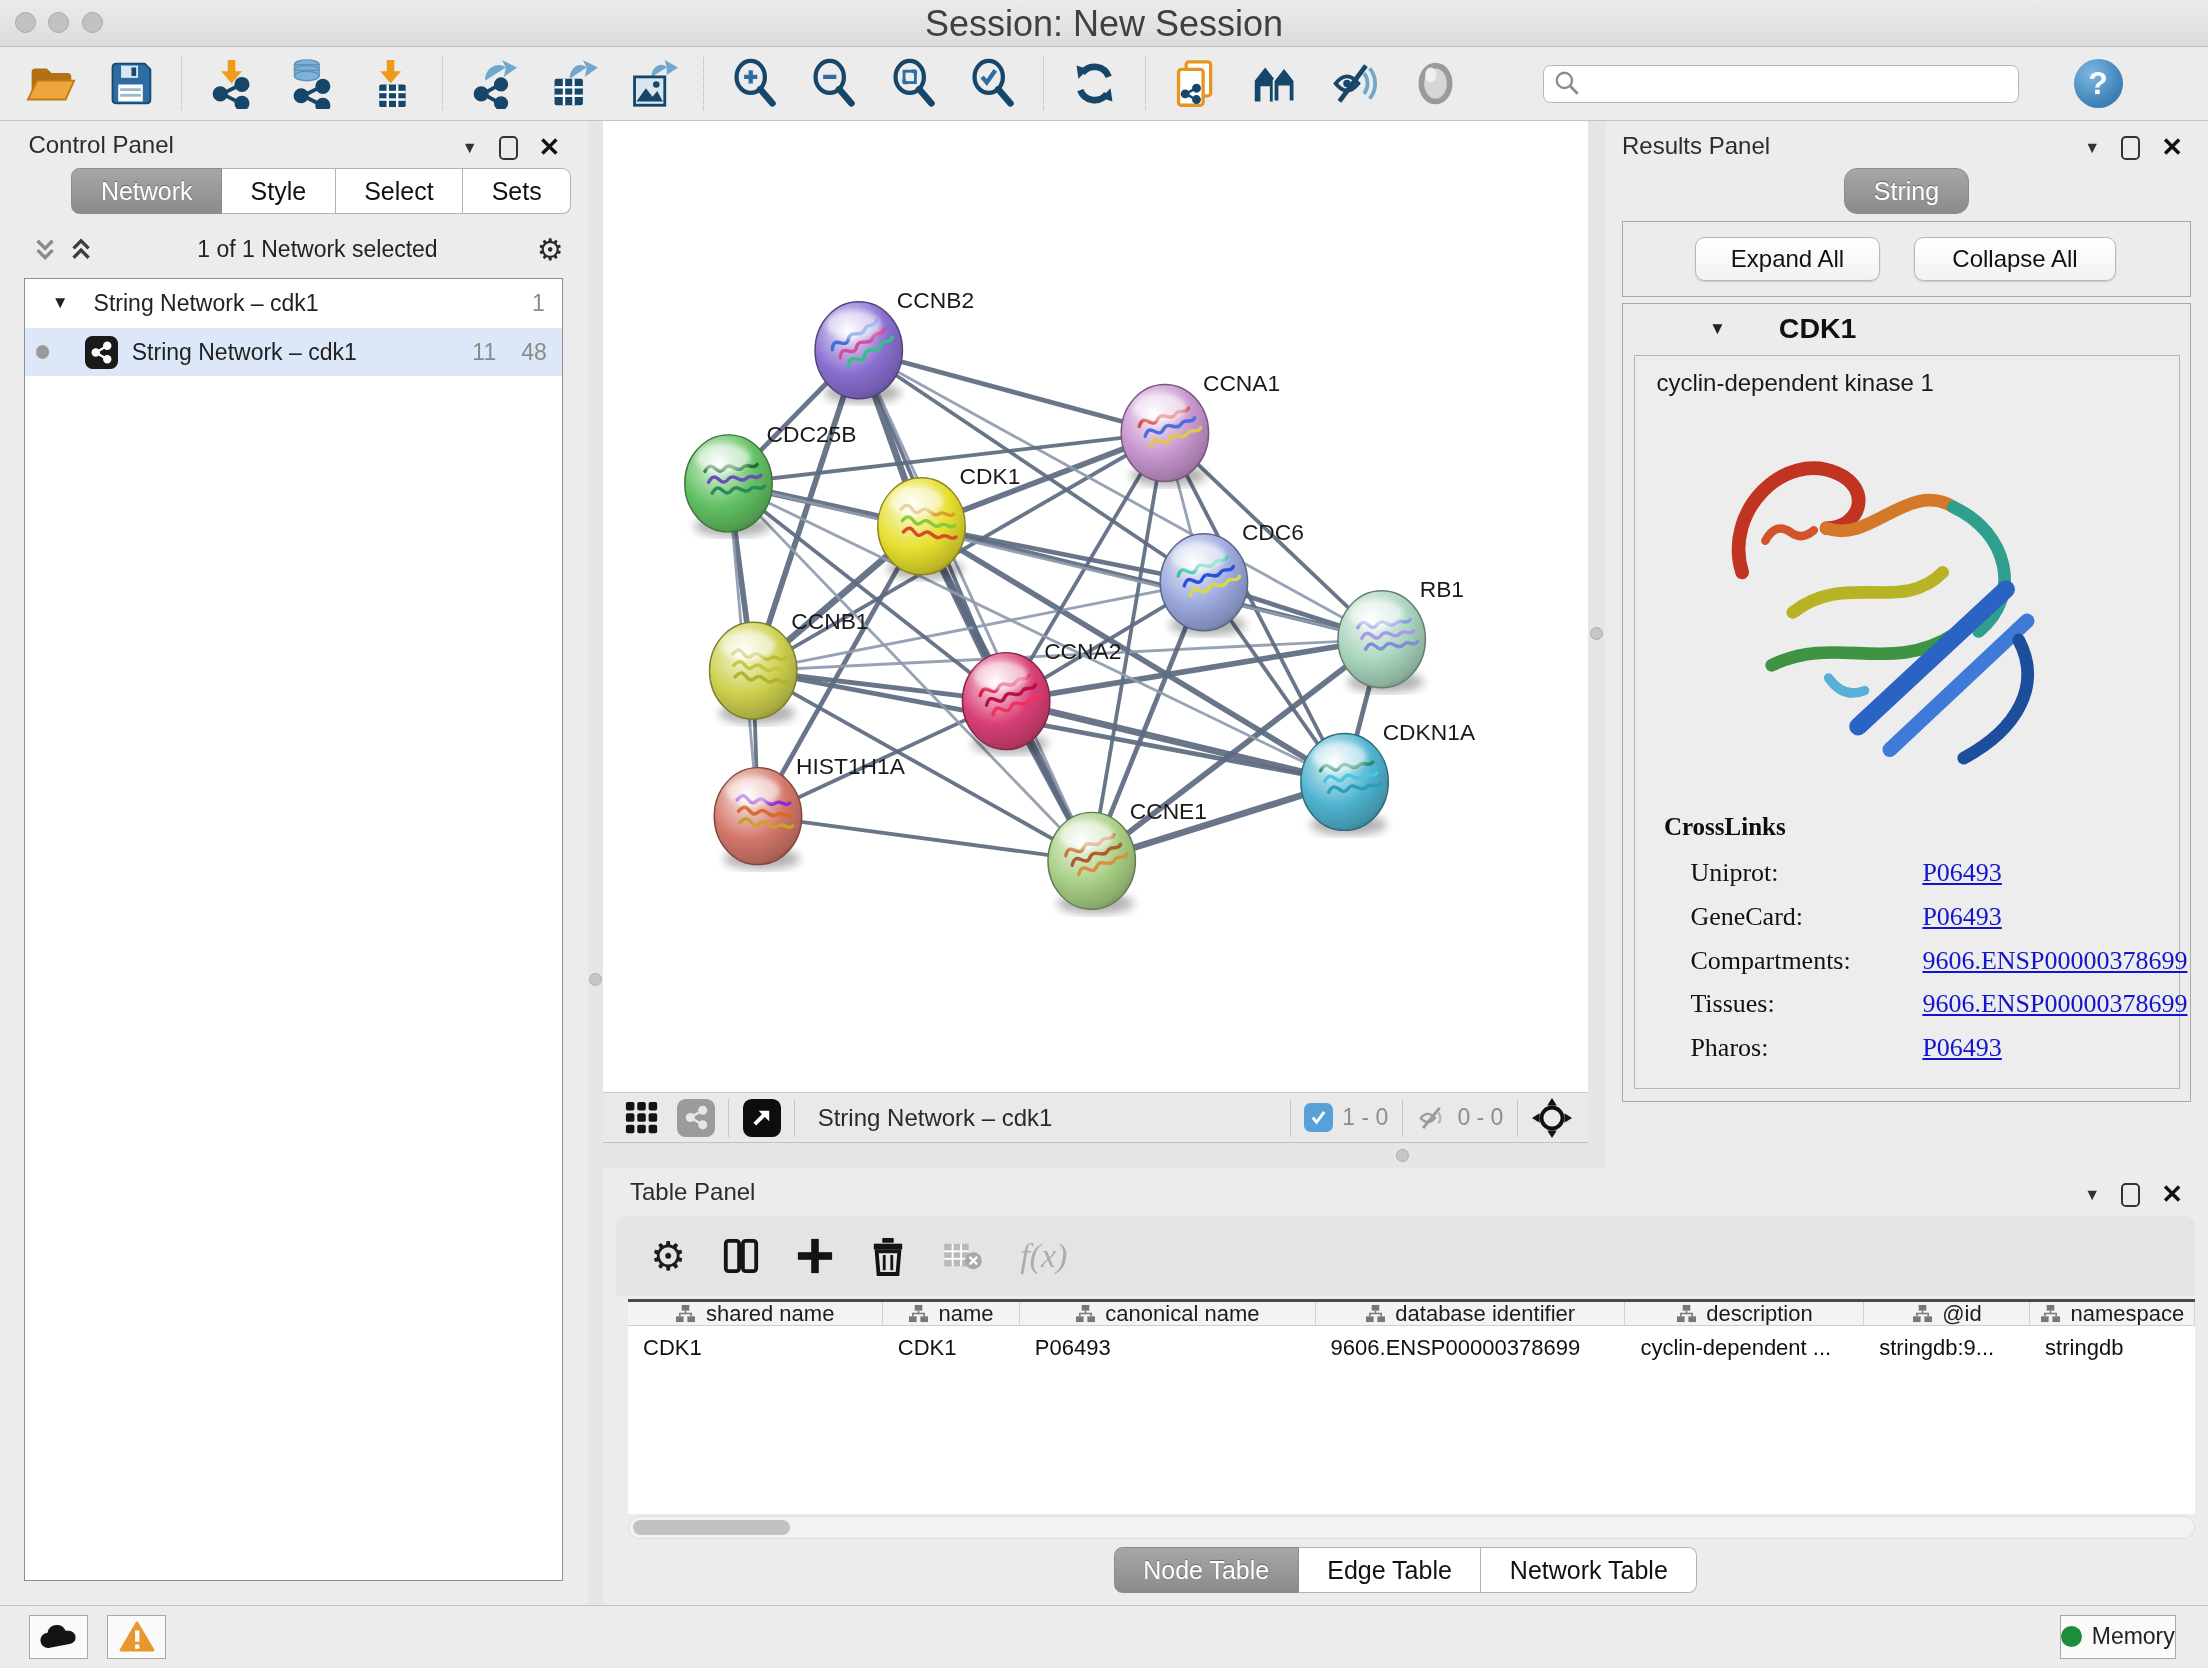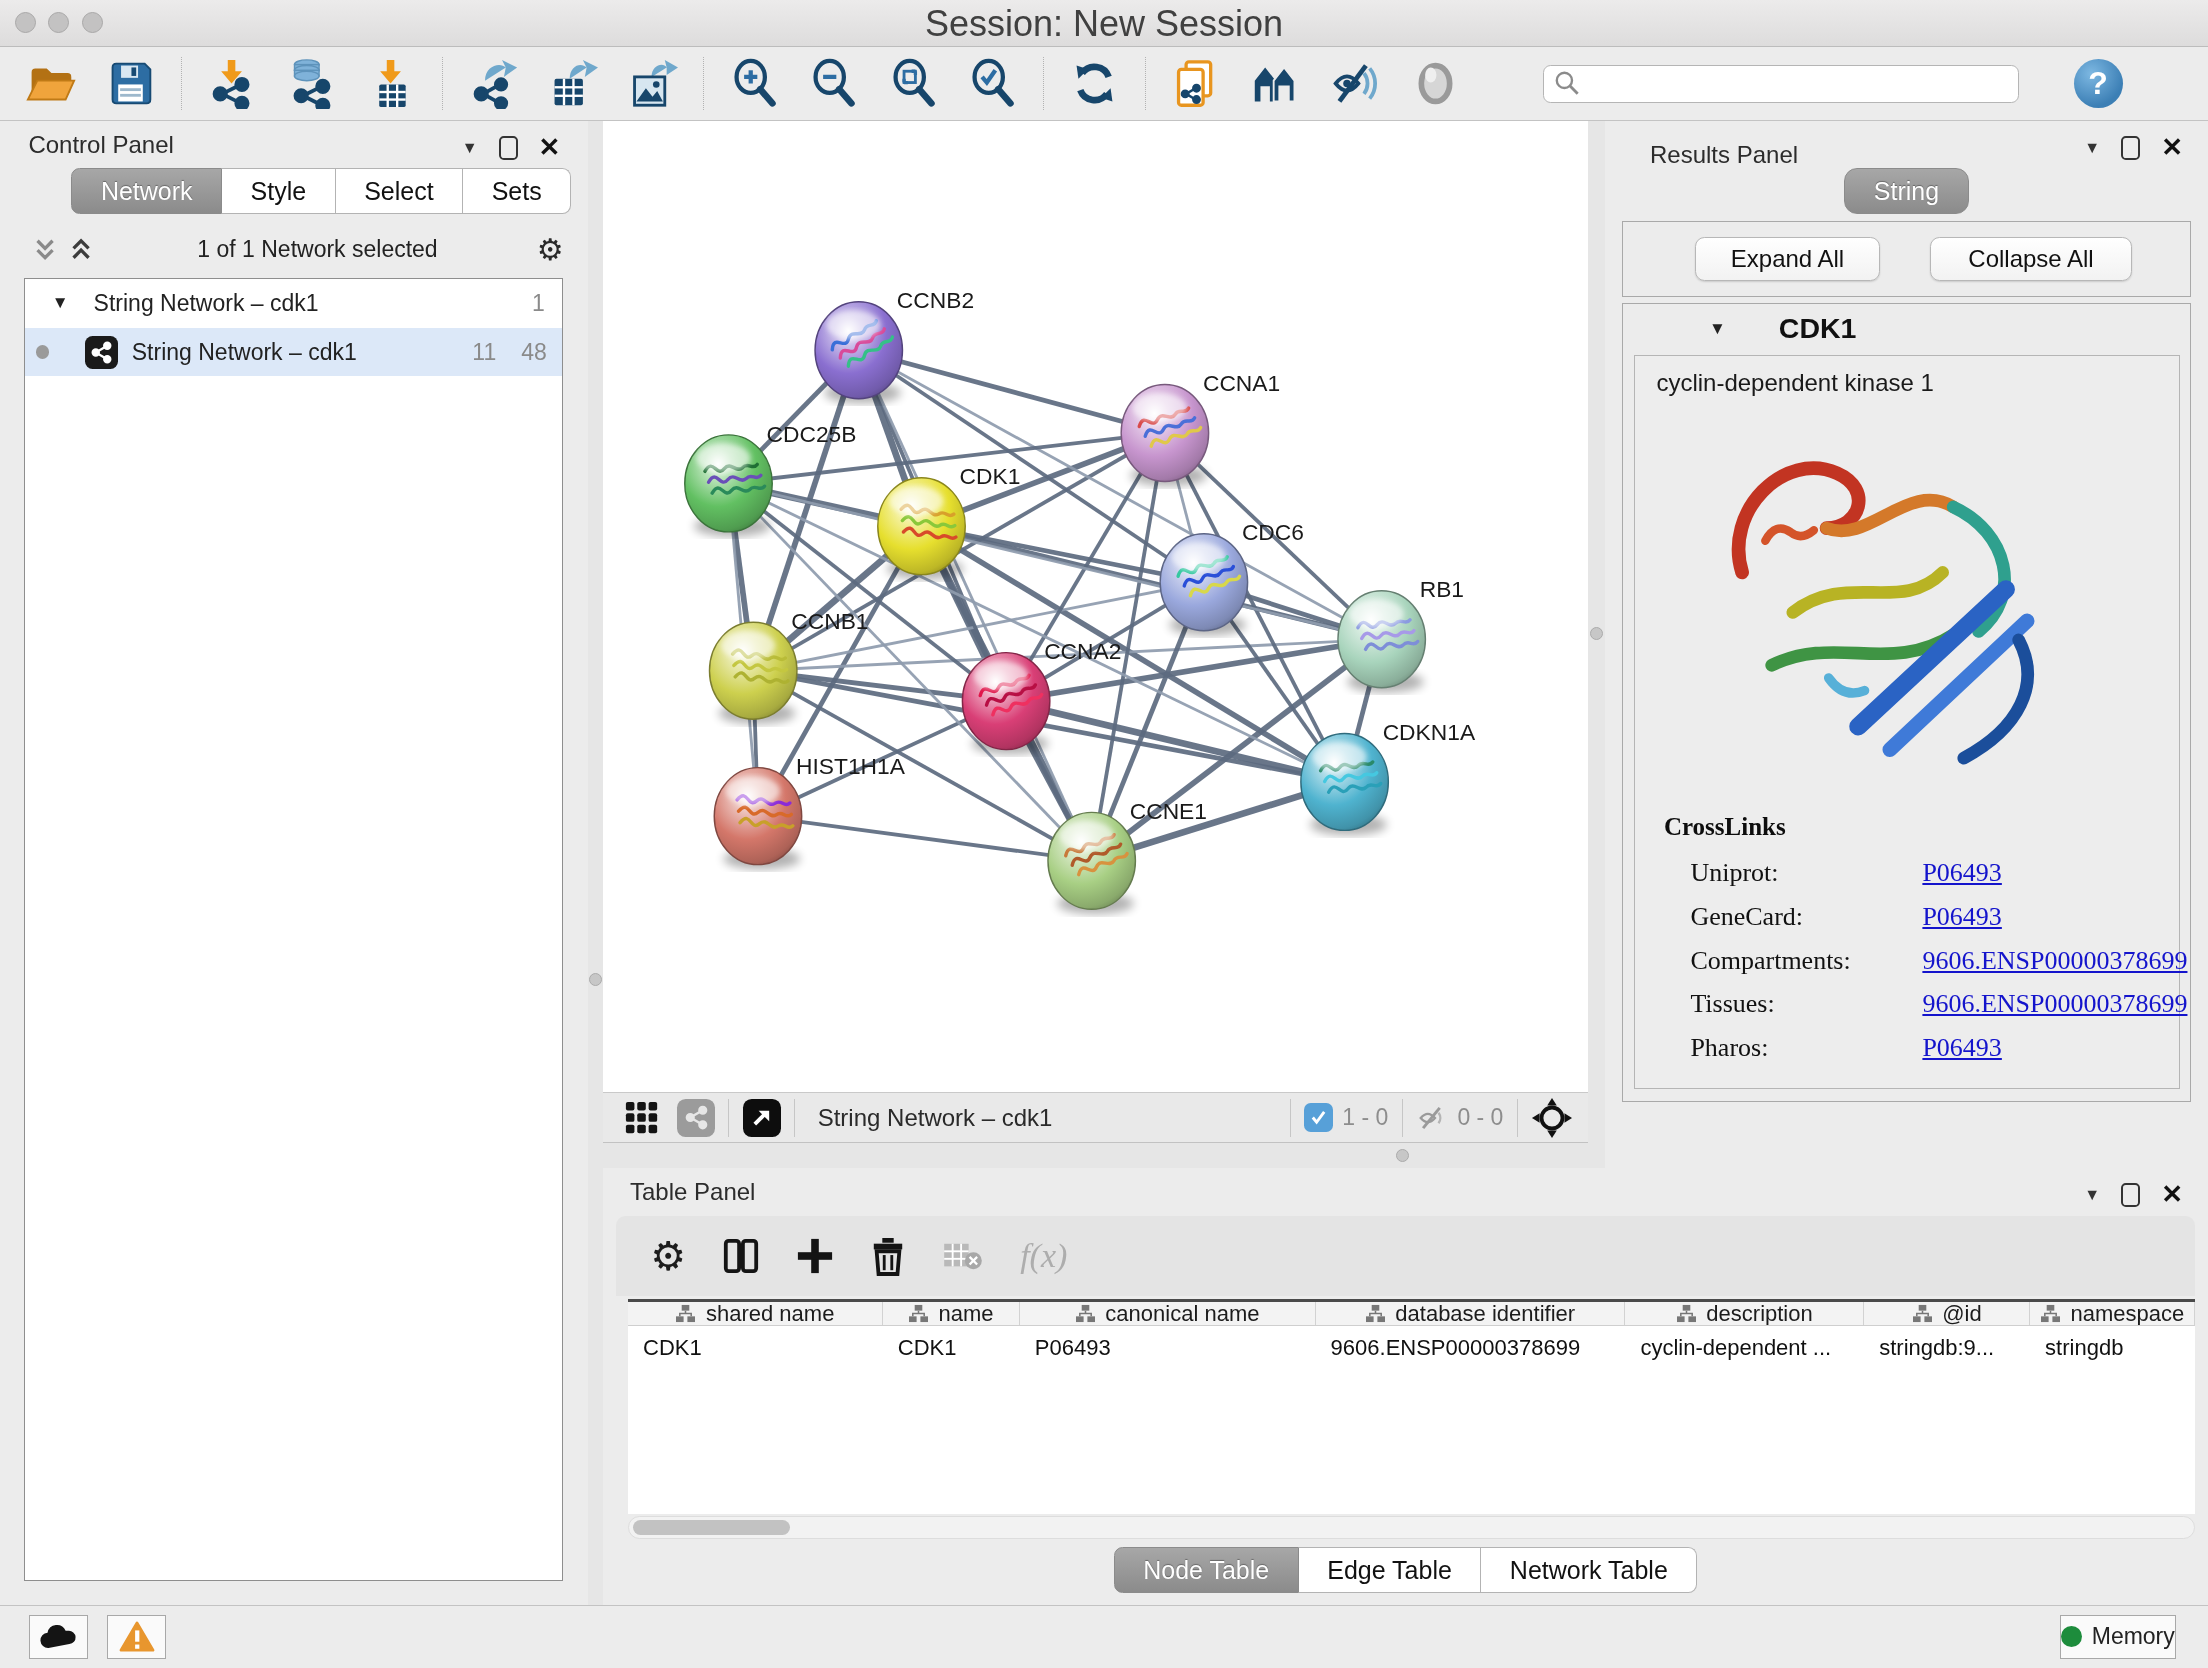--- a/index.html
+++ b/index.html
@@ -678,32 +678,32 @@
 
 <div class="abs vsplit" style="left:603px; top:1143px; width:1605px; height:25px;">
   <div class="handle" style="position:absolute; left:793px; top:5.7px;"></div>
 </div>
 
 <div class="abs vsplit" style="left:1588px; top:121px; width:17px; height:1022px;">
   <div class="handle" style="position:absolute; left:1.9px; top:506px;"></div>
 </div>
 
 <div class="abs rpanel">
-  <div class="abs phead" style="left:17px; top:20px;margin-left:28px;">Results Panel</div>
+  <div class="abs phead" style="left:17px; top:11px;">Results Panel</div>
   <div class="abs pctrl" style="right:25px; top:11.4px;">
     <span class="collapse-tri">▼</span>
     <span class="floatico"></span>
     <span class="closeico">✕</span>
   </div>
   <div class="abs" style="left:0; top:47px; width:603px; display:flex; justify-content:center;">
     <div class="tab only sel">String</div>
   </div>
   <div class="rbox" style="left:17px; top:100px; width:569px; height:76px;">
     <div class="btnw" style="position:absolute; left:72px; top:15px; width:185px; height:44px;">Expand All</div>
-    <div class="btnw" style="position:absolute; left:291px; top:15px; width:202px; height:44px;margin-left:16px;">Collapse All</div>
+    <div class="btnw" style="position:absolute; left:291px; top:15px; width:202px; height:44px;">Collapse All</div>
   </div>
   <div class="rbox" style="left:17px; top:182px; width:569px; height:799px;">
     <div style="position:absolute; left:0; top:0; width:100%; height:49px; display:flex; align-items:center;">
       <span style="margin-left:86px; font-size:17px; color:#222;">▼</span>
       <span style="margin-left:53px; font-size:28.5px; font-weight:bold; color:#111;">CDK1</span>
     </div>
     <div style="position:absolute; left:11.4px; top:51px; width:546px; height:734px; background:#ededed; border:1px solid #b5b5b5;">
       <div style="position:absolute; left:21px; top:13.3px; font-size:24px; color:#1a1a1a;">cyclin-dependent kinase 1</div>
       <svg width="380" height="361" viewBox="0 0 360 340" style="position:absolute; left:67px; top:57px;">
         <g fill="none" stroke-linecap="round">

